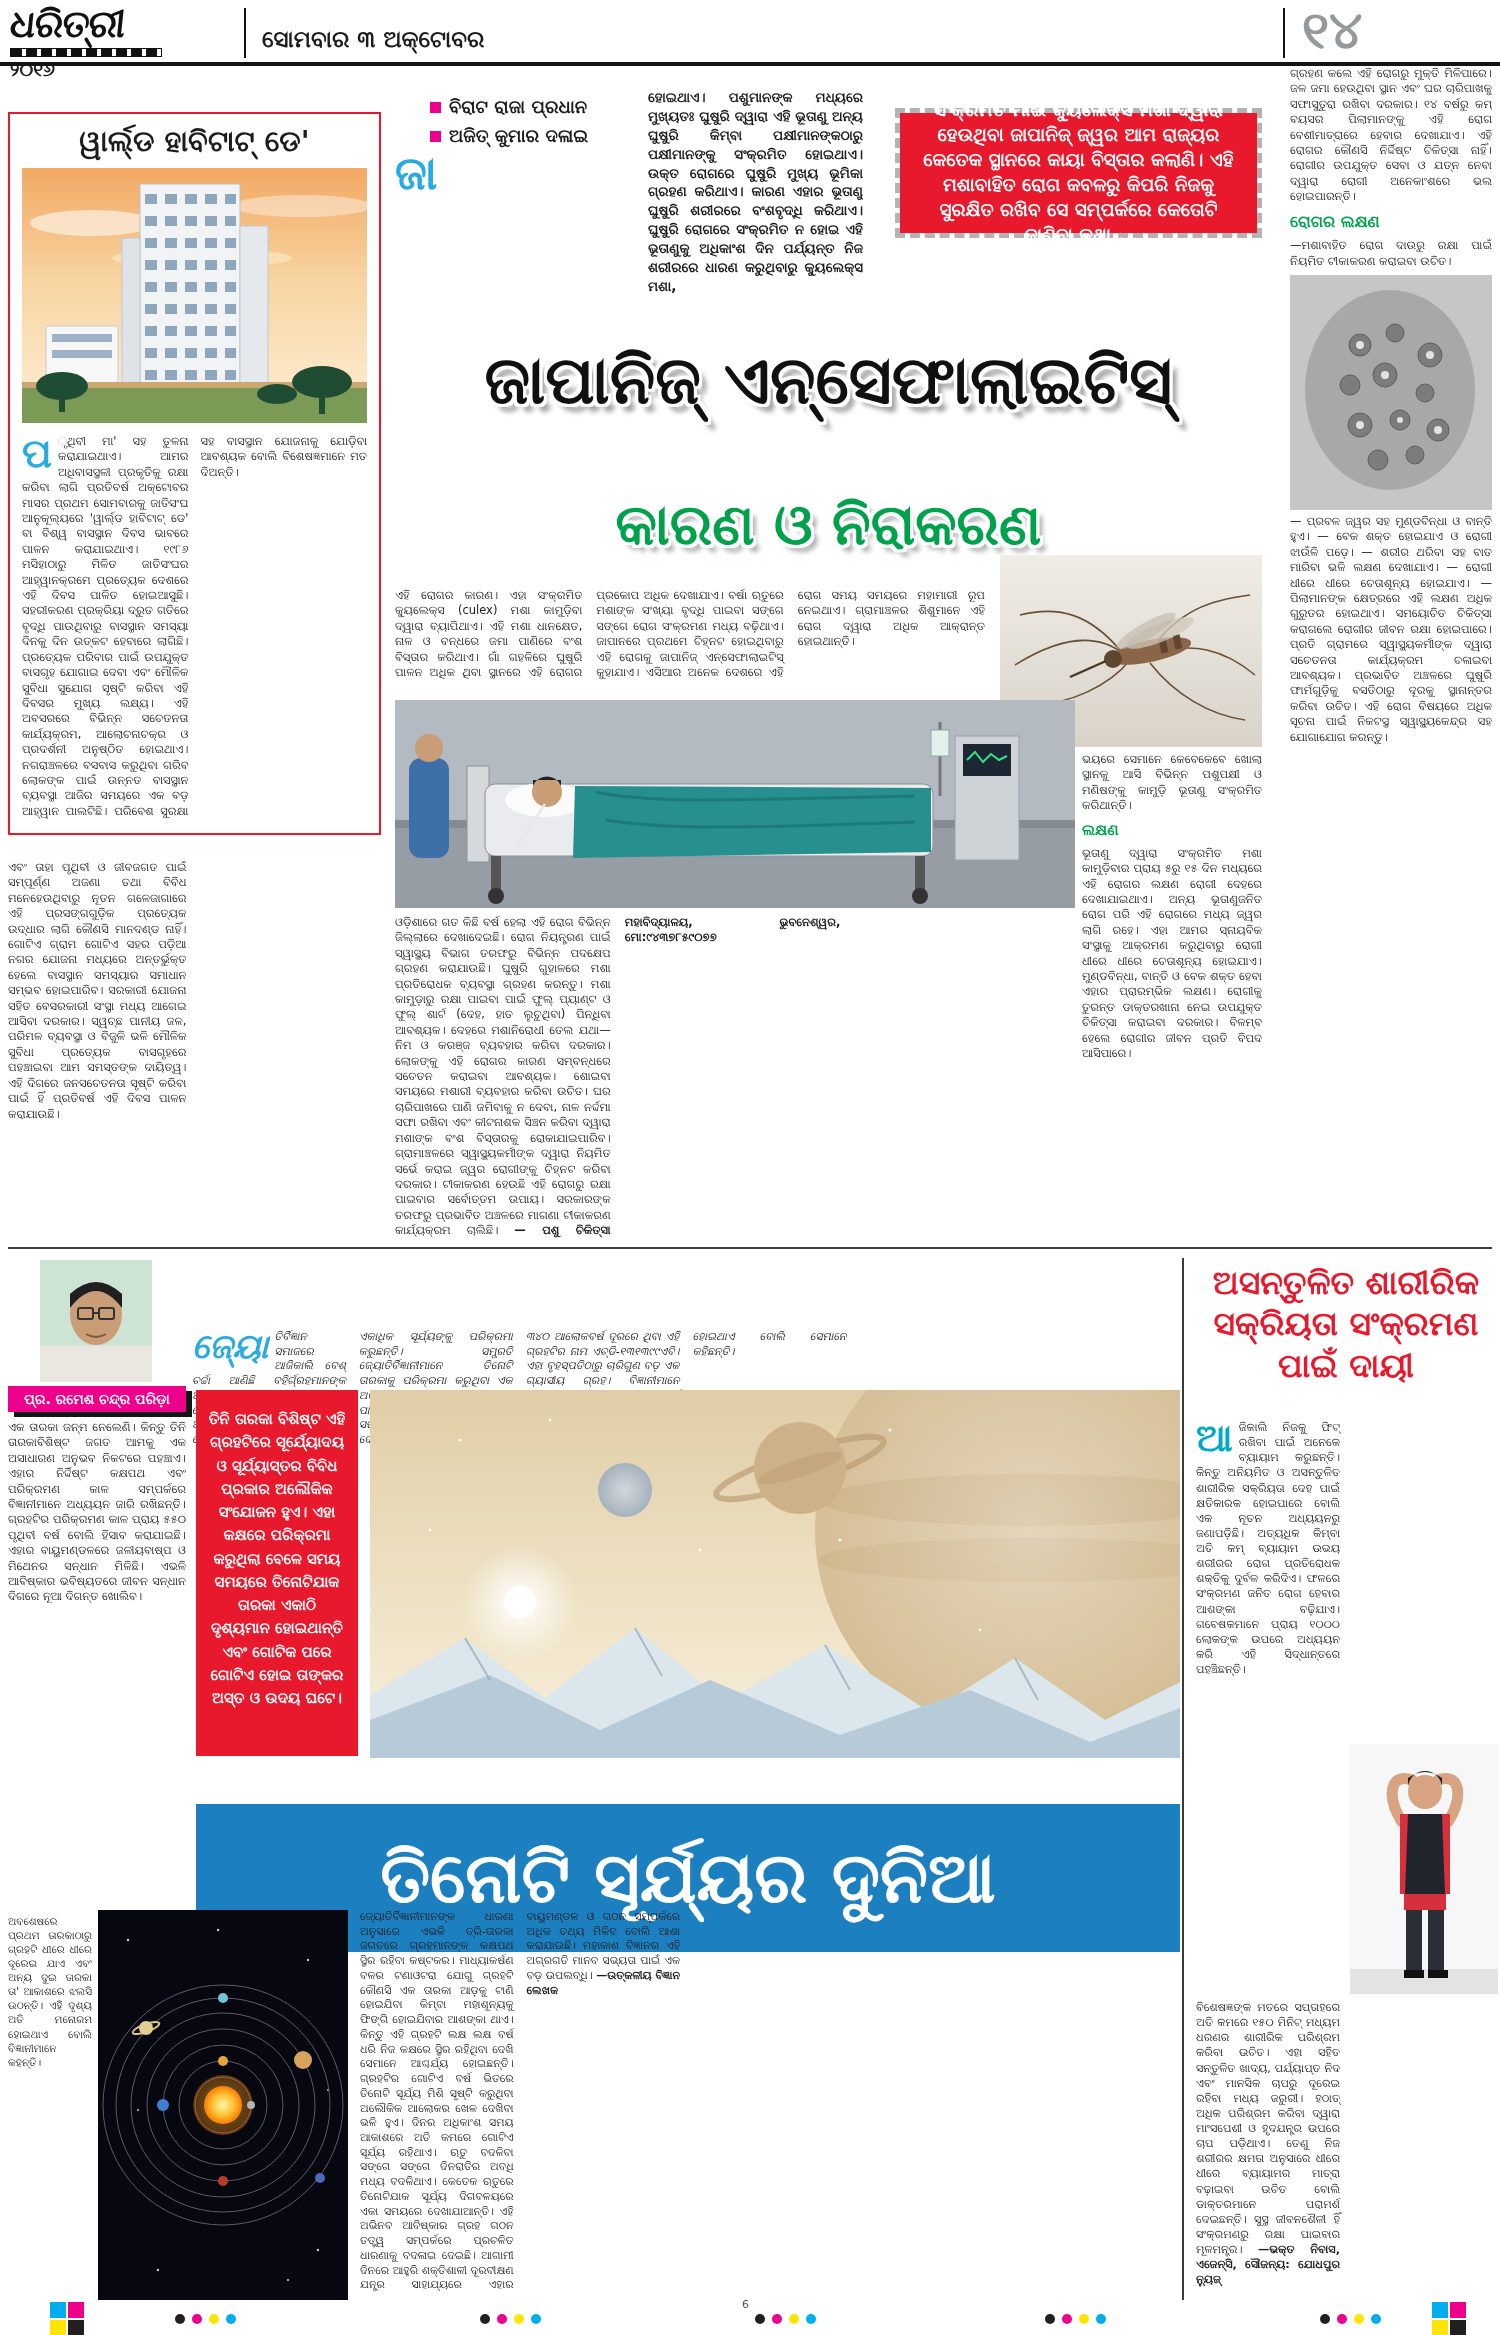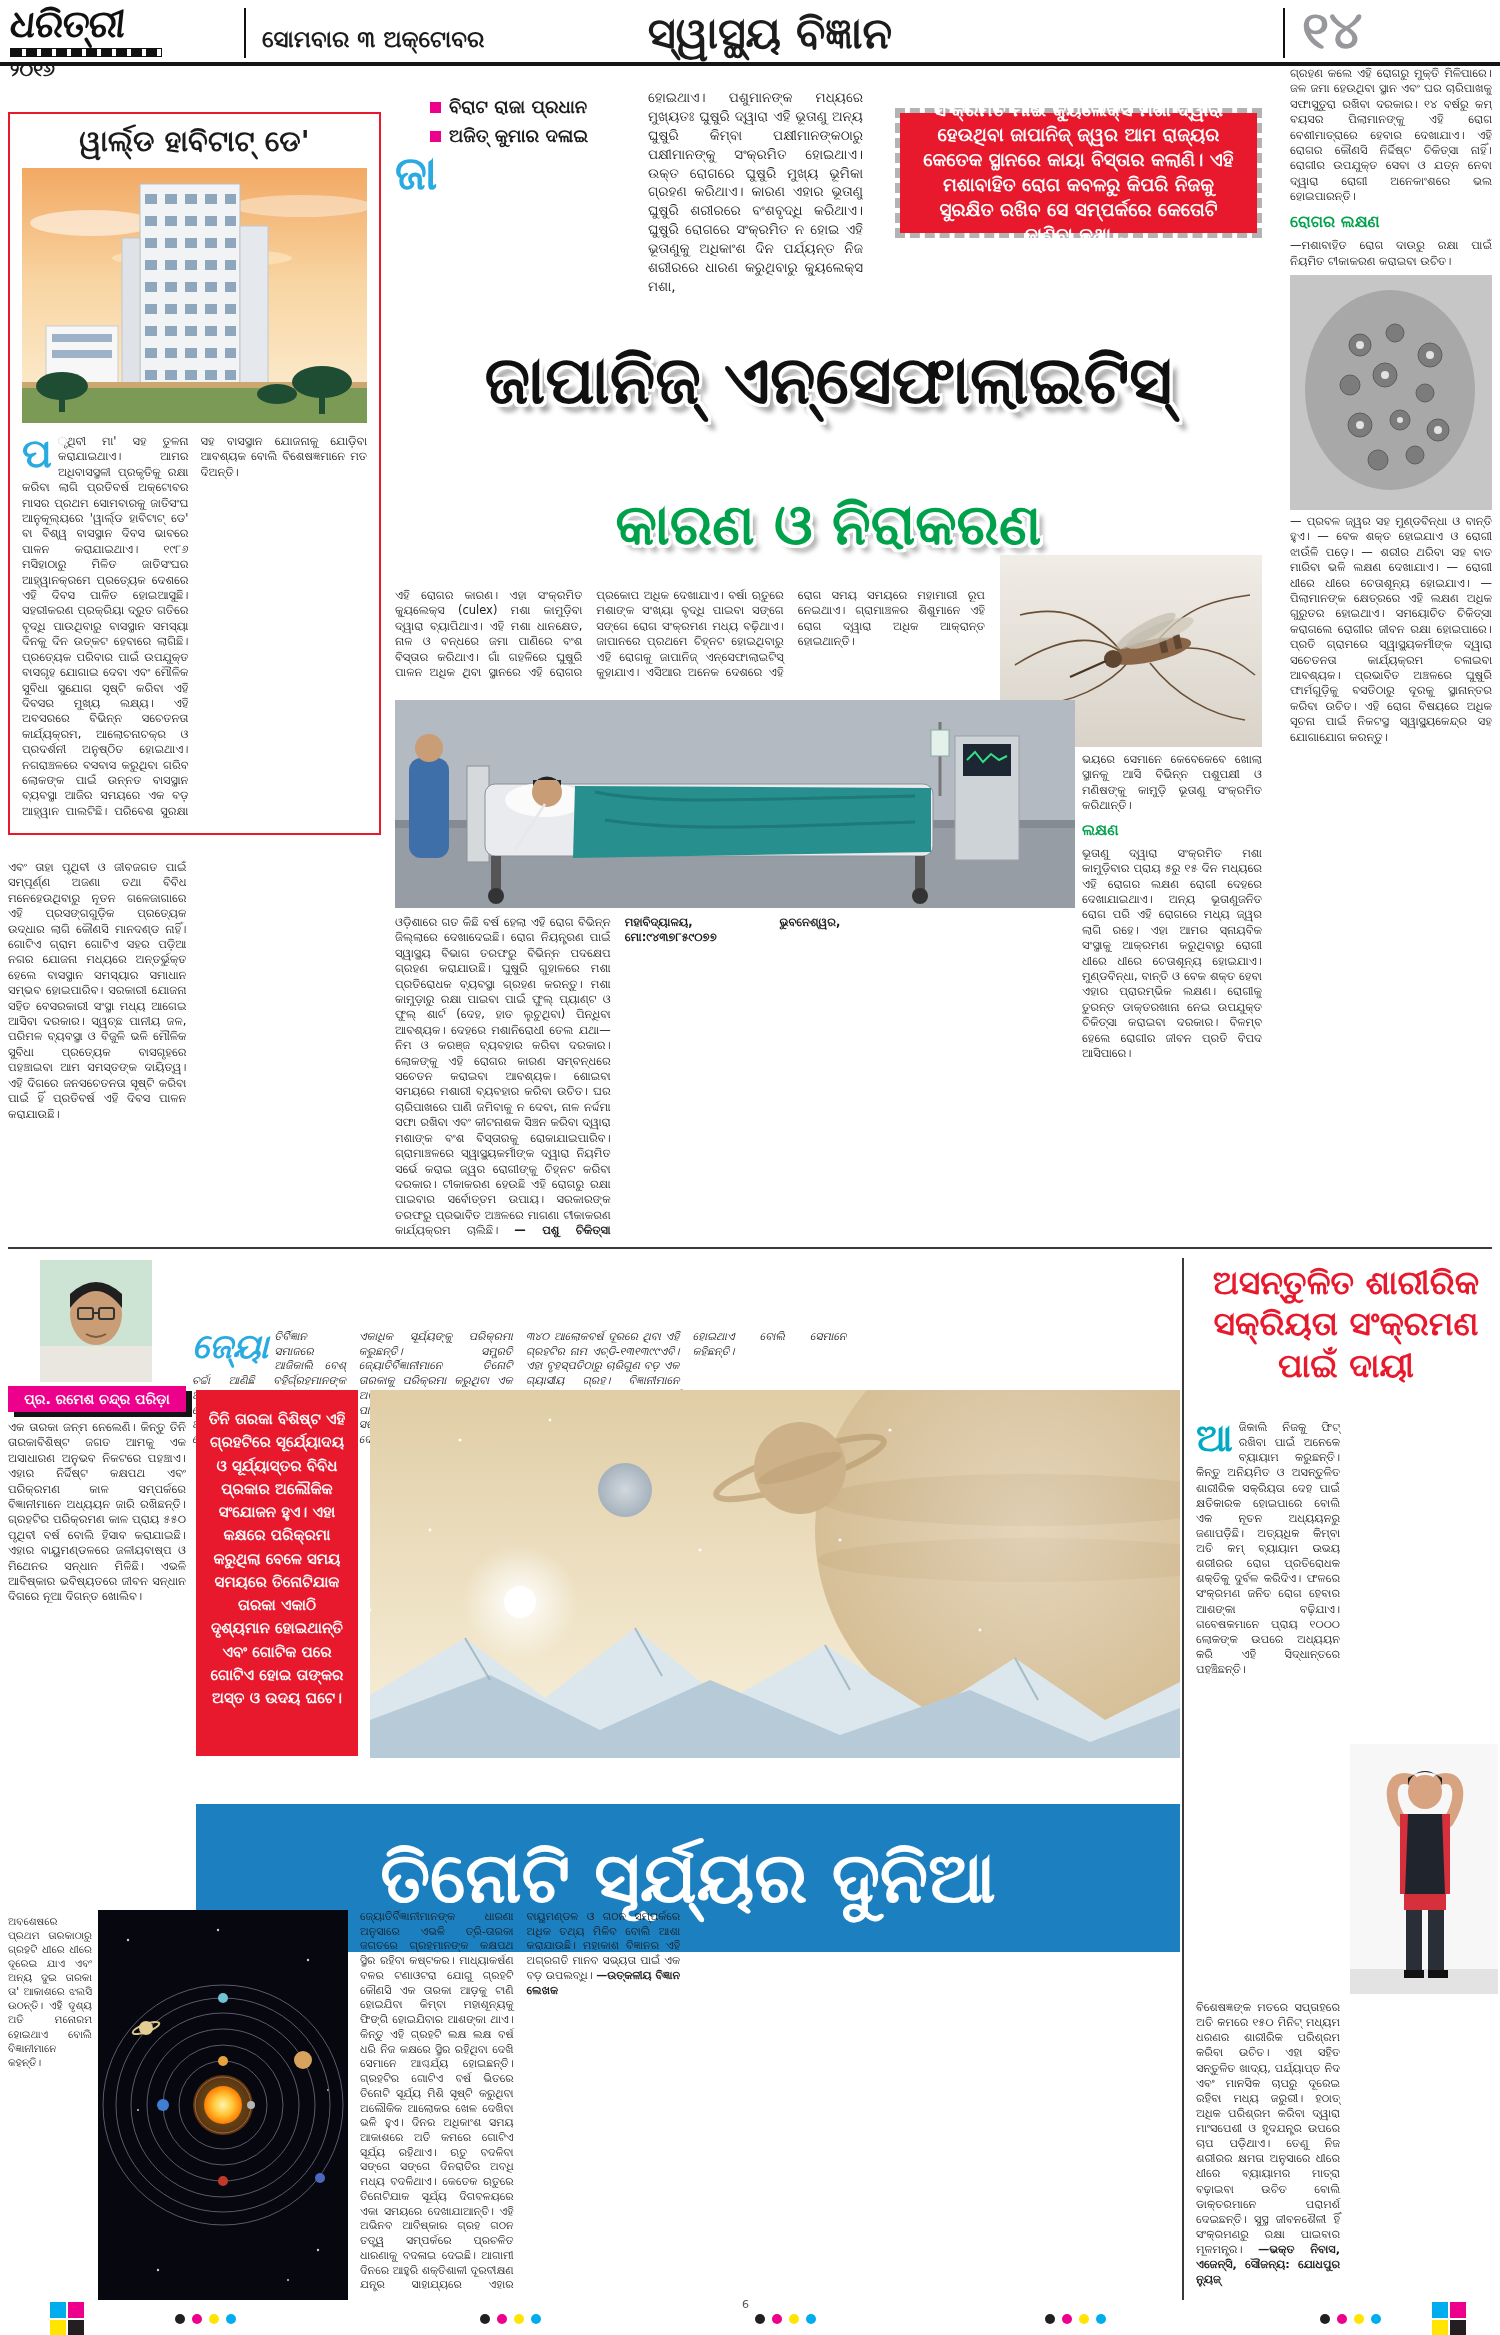--- a/index.html
+++ b/index.html
@@ -65,21 +65,20 @@
 
 <div class="page">
 
   <div class="abs" style="left:10px;top:2px;width:230px;">
     <div class="logo">ଧରିତ୍ରୀ</div>
     <div class="logo-bar"></div>
     <div class="logo-year">୨୦୧୬</div>
   </div>
   <div class="abs m-div" style="left:244px;top:8px;height:50px;"></div>
   <div class="abs m-date" style="left:262px;top:26px;">ସୋମବାର ୩ ଅକ୍ଟୋବର</div>
-  <div class="abs m-section" style="left:555px;top:8px;width:430px;">ସ୍ୱାସ୍ଥ୍ୟ ବିଜ୍ଞାନ</div>
   <div class="abs m-div" style="left:1283px;top:8px;height:50px;"></div>
   <div class="abs m-pageno" style="left:1302px;top:0px;">୧୪</div>
   <div class="abs m-rule" style="left:0;top:62px;width:1500px;height:4px;"></div>
 
   <div class="abs redbox-a" style="left:8px;top:112px;width:369px;height:719px;">
     <div class="hab-head" style="margin-top:10px;">ୱାର୍ଲ୍ଡ ହାବିଟାଟ୍ ଡେ'</div>
     <svg class="abs photo" style="left:12px;top:54px;" width="345" height="255" viewBox="0 0 345 255">
       <defs>
         <linearGradient id="sky" x1="0" y1="0" x2="0" y2="1">
           <stop offset="0" stop-color="#f2a964"></stop>
@@ -129,21 +128,21 @@
     </div>
     <div class="byline">
       <span class="sq"></span>
       <span>ଅଜିତ୍ କୁମାର ଦଳାଇ</span>
     </div>
   </div>
 
   <div class="intro abs" style="left:395px;top:152px;width:228px;height:182px;">
     <span class="dc blue" style="font-size:46px;">ଜା</span>
   </div>
-  <div class="intro abs" style="left:648px;top:88px;width:215px;height:248px;font-size:13.5px;">
+  <div class="intro abs" style="left:648px;top:88px;width:215px;height:248px;font-size:13.5px;font-weight:bold;">
     <span>ହୋଇଥାଏ। ପଶୁମାନଙ୍କ ମଧ୍ୟରେ ମୁଖ୍ୟତଃ ଘୁଷୁରି ଦ୍ୱାରା ଏହି ଭୂତାଣୁ ଅନ୍ୟ ଘୁଷୁରି କିମ୍ବା ପକ୍ଷୀମାନଙ୍କଠାରୁ ପକ୍ଷୀମାନଙ୍କୁ ସଂକ୍ରମିତ ହୋଇଥାଏ। ଉକ୍ତ ରୋଗରେ ଘୁଷୁରି ମୁଖ୍ୟ ଭୂମିକା ଗ୍ରହଣ କରିଥାଏ। କାରଣ ଏହାର ଭୂତାଣୁ ଘୁଷୁରି ଶରୀରରେ ବଂଶବୃଦ୍ଧି କରିଥାଏ। ଘୁଷୁରି ରୋଗରେ ସଂକ୍ରମିତ ନ ହୋଇ ଏହି ଭୂତାଣୁକୁ ଅଧିକାଂଶ ଦିନ ପର୍ଯ୍ୟନ୍ତ ନିଜ ଶରୀରରେ ଧାରଣ କରୁଥିବାରୁ କ୍ୟୁଲେକ୍ସ ମଶା,</span>
   </div>
 
   <div class="quotebox abs" style="left:895px;top:108px;width:367px;height:130px;">
     <span>ସଂକ୍ରମିତ ମାଈ କ୍ୟୁଲେକ୍ସ ମଶା ଦ୍ୱାରା ହେଉଥିବା ଜାପାନିଜ୍ ଜ୍ୱର ଆମ ରାଜ୍ୟର କେତେକ ସ୍ଥାନରେ କାୟା ବିସ୍ତାର କଲାଣି। ଏହି ମଶାବାହିତ ରୋଗ କବଳରୁ କିପରି ନିଜକୁ ସୁରକ୍ଷିତ ରଖିବ ସେ ସମ୍ପର୍କରେ କେତୋଟି ଜାଣିବା କଥା...</span>
   </div>
 
   <div class="mainhead abs" style="left:385px;top:342px;width:887px;">ଜାପାନିଜ୍ ଏନ୍‌ସେଫାଲାଇଟିସ୍</div>
   <div class="subhead abs" style="left:385px;top:492px;width:887px;">କାରଣ ଓ ନିରାକରଣ</div>
 

